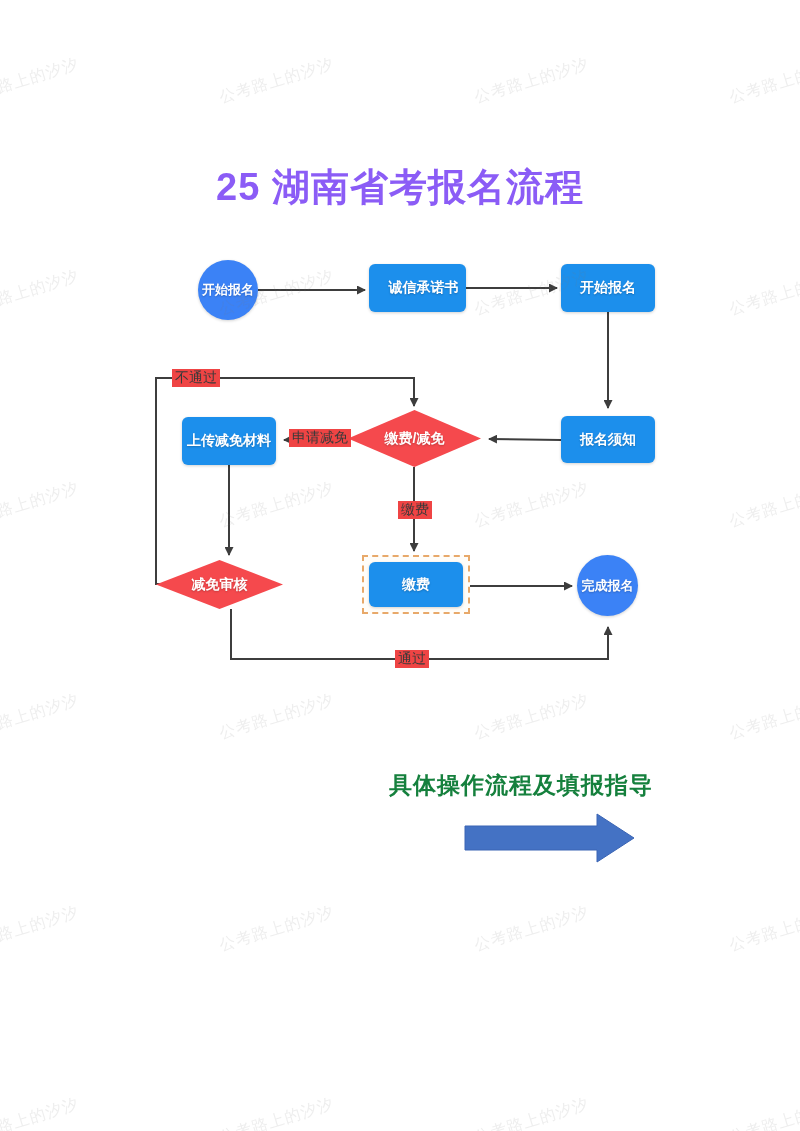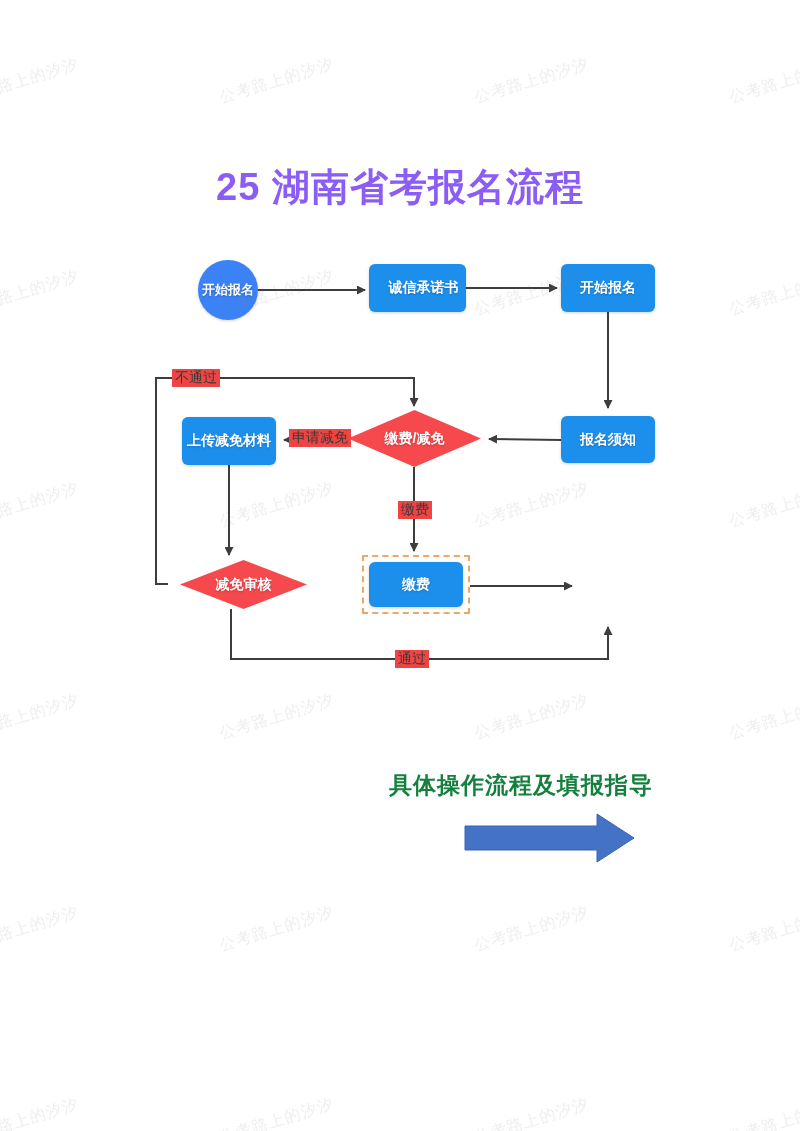--- a/index.html
+++ b/index.html
@@ -23,21 +23,21 @@
   .circle{background:#3b82f6;border-radius:50%;font-size:13px;
           box-shadow:0 1px 3px rgba(0,0,0,0.18);}
   .diamond{background:#f5494d;font-size:14px;
            clip-path:polygon(50% 0,100% 50%,50% 100%,0 50%);}
   .n-start{left:198px;top:260px;width:60px;height:60px;}
   .n-promise{left:369px;top:264px;width:85px;height:48px;padding-left:12px;}
   .n-notice{left:561px;top:264px;width:94px;height:48px;}
   .n-fill{left:561px;top:416px;width:94px;height:47px;}
   .n-paywaive{left:348px;top:410px;width:133px;height:57px;justify-content:center;}
   .n-upload{left:182px;top:417px;width:94px;height:48px;}
-  .n-review{left:180px;top:560px;width:127px;height:49px;}
+  .n-review{left:156px;top:560px;width:127px;height:49px;}
   .pay-wrap{position:absolute;left:362px;top:555px;width:104px;height:55px;z-index:2;
             border:2px dashed #e8a96a;background:#fffdf9;
             display:flex;align-items:center;justify-content:center;}
   .n-pay{position:relative;width:94px;height:45px;left:0;top:0;}
   .n-finish{left:577px;top:555px;width:61px;height:61px;font-size:13px;}
   
   .edge-label{
     position:absolute;transform:translate(-50%,-50%);z-index:2;
     background:#ef4444;padding:0 3px;color:#3a3a3a;font-size:14px;white-space:nowrap;
   }
@@ -109,20 +109,23 @@
   <div class="node diamond n-review">
     <span>减免审核</span>
   </div>
 
   <div class="pay-wrap">
     <div class="node box n-pay">
       <span>缴费</span>
     </div>
   </div>
 
+  <div class="node circle n-finish">
+    <span>完成报名</span>
+  </div>
 
   <div class="edge-label" style="left:196px;top:378px;">不通过</div>
   <div class="edge-label" style="left:320px;top:438px;">申请减免</div>
   <div class="edge-label" style="left:415px;top:510px;">缴费</div>
   <div class="edge-label" style="left:412px;top:659px;">通过</div>
 
   <div class="footer-headline">具体操作流程及填报指导</div>
 
   <div class="wm-layer">
       <span class="wm" style="left: -35px; top: 88px;">公考路上的汐汐</span>

